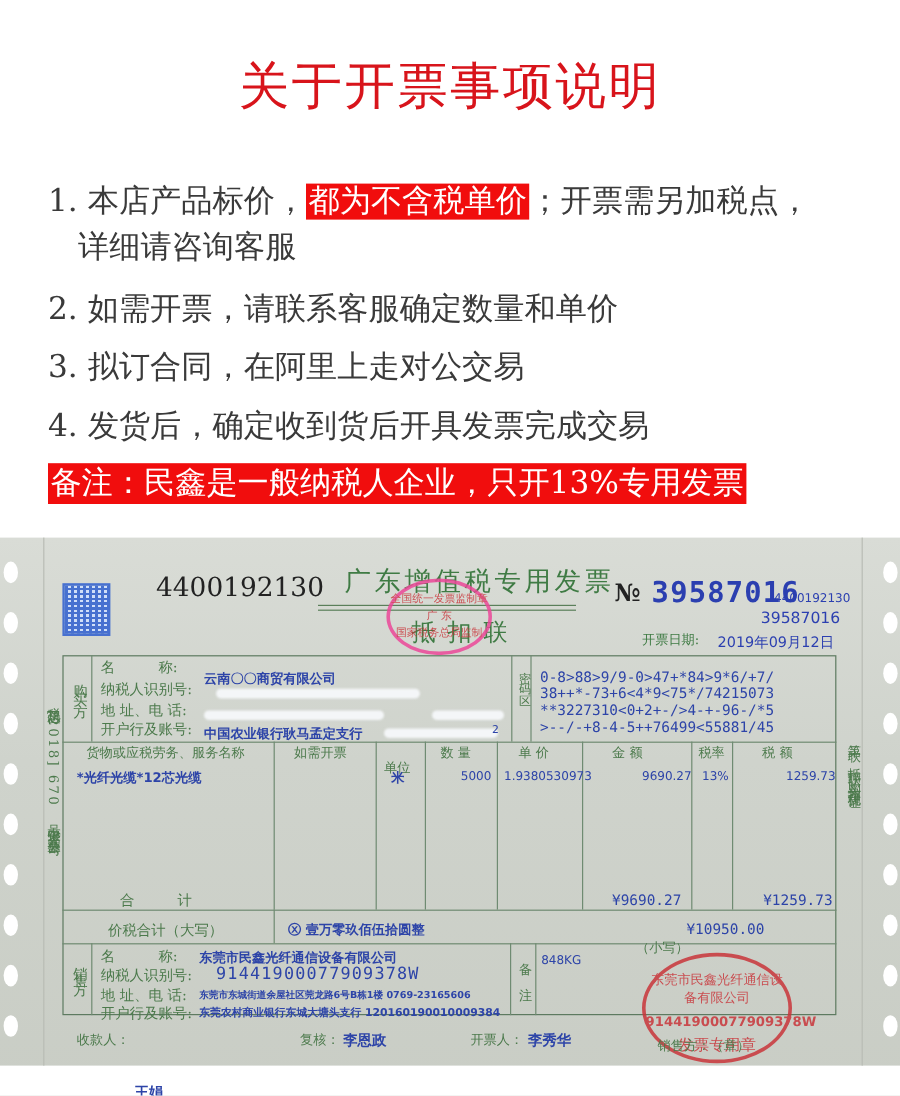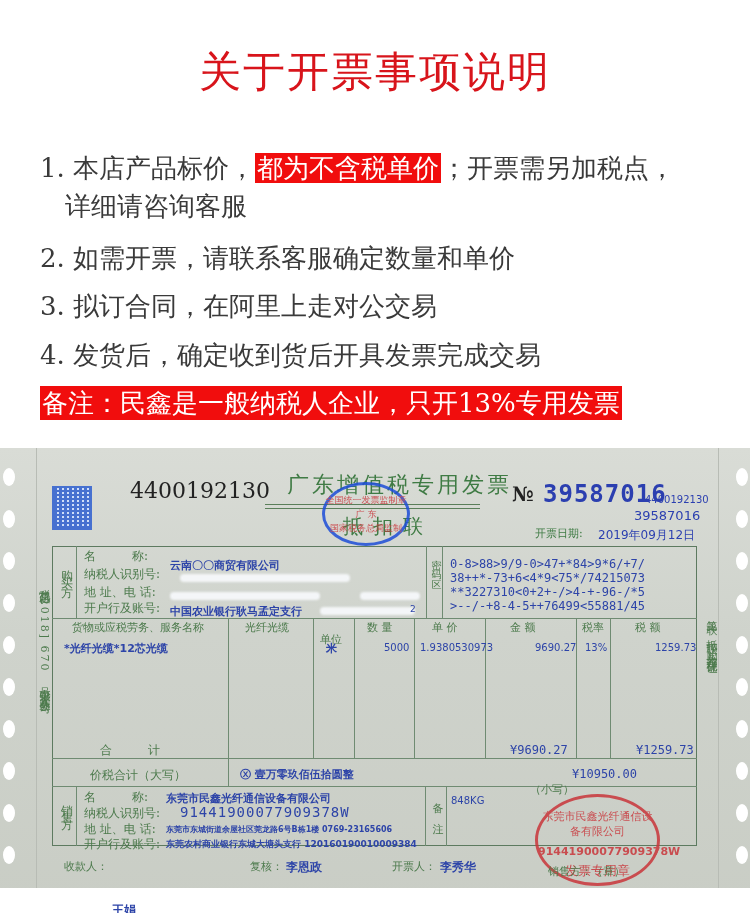--- a/index.html
+++ b/index.html
@@ -37,21 +37,21 @@
       background:
         repeating-linear-gradient(90deg, #2f5fd0 0 3px, transparent 3px 5px),
         repeating-linear-gradient(0deg, #2f5fd0 0 2px, #cfe0ff 2px 4px);
       border: 2px solid #2f5fd0; opacity: .85;
     }
     .code-left { position: absolute; left: 130px; top: 478px; font-size: 22px; color: #222; font-family: "DejaVu Serif", serif; }
     .inv-title { position: absolute; left: 287px; top: 470px; font-size: 22px; letter-spacing: 3px; color: #3f7b44; }
     .dbl-line { position: absolute; left: 265px; top: 504px; width: 215px; height: 5px; border-top: 1px solid #5a7f5a; border-bottom: 1px solid #5a7f5a; }
     .sub-title { position: absolute; left: 343px; top: 513px; font-size: 20px; letter-spacing: 10px; color: #3f7b44; }
     .seal-top {
-      position: absolute; left: 322px; top: 482px; width: 88px; height: 64px; border: 3px solid #1d4ed8;
+      position: absolute; left: 322px; top: 482px; width: 88px; height: 64px; border: 3px solid #ec4899;
       border-radius: 50%; color: #c9363b; font-size: 9px; text-align: center; padding-top: 8px; line-height: 14px; opacity: .85;
     }
     .no-label { position: absolute; left: 512px; top: 482px; font-size: 20px; color: #222; font-weight: bold; }
     .no-value { position: absolute; left: 543px; top: 480px; font-size: 24px; color: #2b3fb0; font-weight: bold; font-family: "DejaVu Sans Mono", monospace; letter-spacing: 1px; }
     .no-small1 { position: absolute; left: 645px; top: 494px; font-size: 10px; color: #2b3fb0; font-family: "DejaVu Sans", sans-serif; }
     .no-small2 { position: absolute; left: 634px; top: 508px; font-size: 13px; color: #2b3fb0; font-family: "DejaVu Sans", sans-serif; }
     .date-label { position: absolute; left: 535px; top: 526px; font-size: 11px; color: #3f7b44; }
     .date-value { position: absolute; left: 598px; top: 527px; font-size: 12px; color: #2b3fb0; font-family: "DejaVu Sans", sans-serif; }
 
     .grid { position: absolute; border: 1px solid #5d7a60; }
@@ -171,21 +171,21 @@
 <div class="blur" style="left:320px; top:607px; width:95px;"></div>
 <div class="t val" style="left:410px; top:604px; font-size:9px;">2</div>
 
 <div class="vert" style="left:429px; top:552px; font-size:10px; letter-spacing:10px;">密码区</div>
 <div class="t val mono" style="left:450px; top:557px; font-size:12px;">0-8&gt;88&gt;9/9-0&gt;47+*84&gt;9*6/+7/</div>
 <div class="t val mono" style="left:450px; top:571px; font-size:12px;">38++*-73+6&lt;4*9&lt;75*/74215073</div>
 <div class="t val mono" style="left:450px; top:585px; font-size:12px;">**3227310&lt;0+2+-/&gt;4-+-96-/*5</div>
 <div class="t val mono" style="left:450px; top:599px; font-size:12px;">&gt;--/-+8-4-5++76499&lt;55881/45</div>
 
 <div class="t lbl" style="left:72px; top:620px; font-size:11px;">货物或应税劳务、服务名称</div>
-<div class="t lbl" style="left:245px; top:620px; font-size:11px;">光纤光缆</div>
+<div class="t lbl" style="left:245px; top:620px; font-size:11px;">如需开票</div>
 <div class="t lbl" style="left:320px; top:620px; font-size:11px;margin-top:12px;">单位</div>
 <div class="t lbl" style="left:367px; top:620px; font-size:11px;">数 量</div>
 <div class="t lbl" style="left:432px; top:620px; font-size:11px;">单 价</div>
 <div class="t lbl" style="left:510px; top:620px; font-size:11px;">金 额</div>
 <div class="t lbl" style="left:582px; top:620px; font-size:11px;">税率</div>
 <div class="t lbl" style="left:635px; top:620px; font-size:11px;">税 额</div>
 
 <div class="t valb" style="left:64px; top:641px;">*光纤光缆*12芯光缆</div>
 <div class="t val" style="left:245px; top:641px;"></div>
 <div class="t valb" style="left:326px; top:641px;">米</div>

